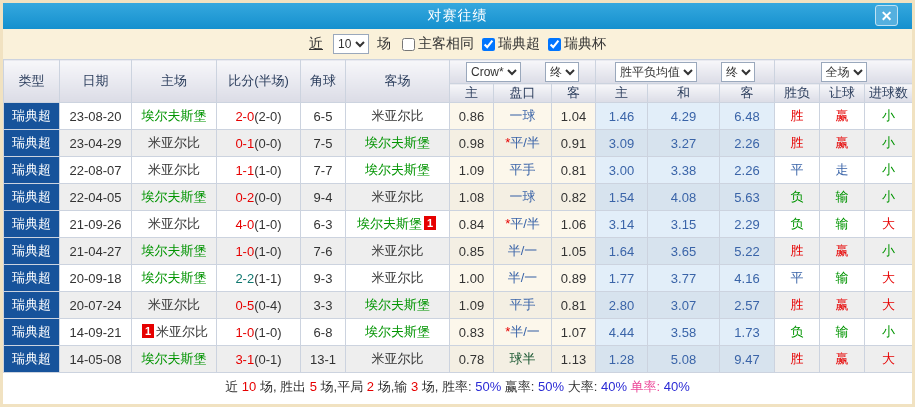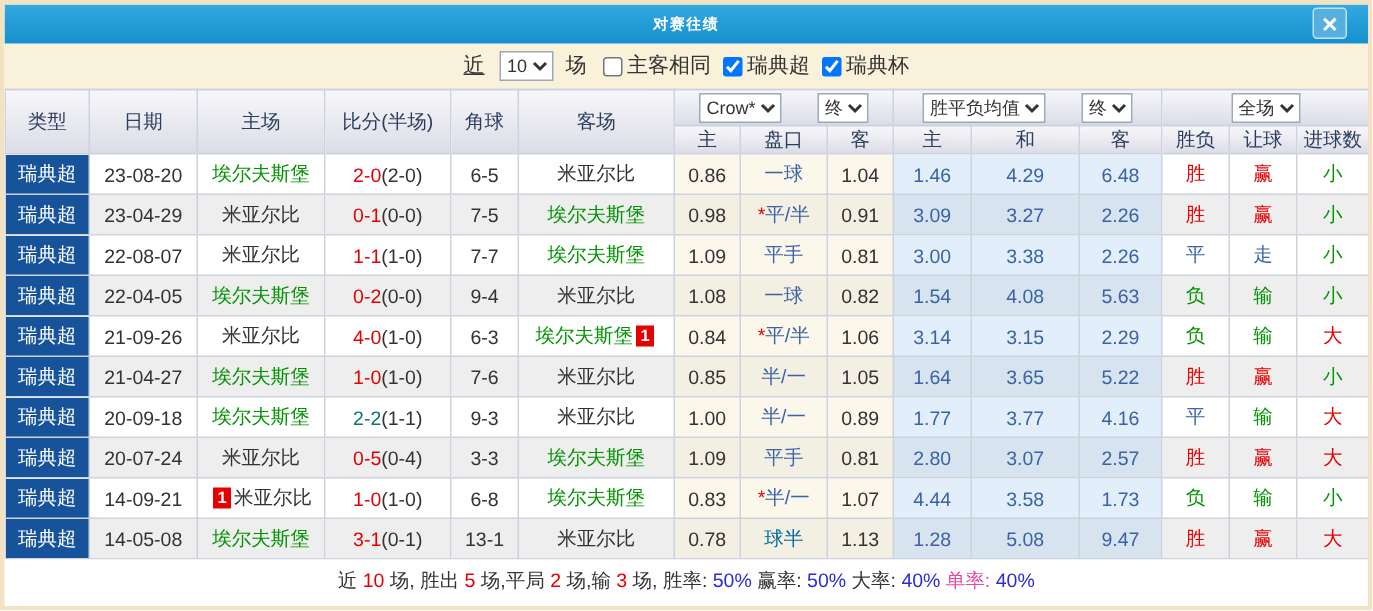--- a/index.html
+++ b/index.html
@@ -1,20 +1,20 @@
 <!DOCTYPE html>
 <html><head>
 <meta charset="utf-8">
 <style>
   * { box-sizing: border-box; }
   body { margin: 0; background: #fff; font-family: "Liberation Sans", "DejaVu Sans", sans-serif; }
   .window { width: 915px; height: 407px; border: 3px solid #f1e2c1; background: #fff; overflow: hidden; }
   .titlebar { height: 26px; background: linear-gradient(#35a8de, #1590ce); position: relative;
               display: flex; align-items: center; justify-content: center; }
-  .title { color: #fff; font-weight: bold; font-size: 10px; letter-spacing: 1px; }
+  .title { color: #fff; font-weight: normal; font-size: 14px; letter-spacing: 1px; }
   .close-btn { position: absolute; right: 14px; top: 2px; width: 23px; height: 21px; padding: 0;
                background: #55b0df; border: 1px solid #bfe2f4; border-radius: 3px; color: #fff;
                font-weight: bold; font-size: 14px; line-height: 18px; text-align: center; cursor: pointer; }
   .filterbar { height: 30px; background: #faf1da; display: flex; align-items: center;
                justify-content: center; font-size: 14px; color: #333; }
   .filterbar .gap { margin: 0 3px; }
   .near-link { text-decoration: underline; color: #333; cursor: pointer; margin-right: 5px; }
   select { font-size: 12px; height: 20px; border: 1px solid #9aa8bc; background: #fff; color: #333; }
   .filterbar select { margin: 0 5px; }
   input[type="checkbox"] { width: 13px; height: 13px; margin: 0 3px 0 8px; }
@@ -280,21 +280,21 @@
           <td><span style="color: rgb(0, 148, 0);">小</span></td>
         </tr>
         <tr class="even">
           <td class="league">瑞典超</td>
           <td>14-05-08</td>
           <td><span style="color: rgb(0, 148, 0);">埃尔夫斯堡</span></td>
           <td><span style="color: rgb(230, 0, 0);">3-1</span><span style="color: rgb(51, 51, 51);">(0-1)</span></td>
           <td>13-1</td>
           <td><span style="color: rgb(51, 51, 51);">米亚尔比</span></td>
           <td class="cream">0.78</td>
-          <td class="cream"><span style="color: #0369a1; margin-top: 48px;">球半</span></td>
+          <td class="cream"><span style="color: #14532d; margin-top: 48px;">球半</span></td>
           <td class="cream">1.13</td>
           <td class="bluebg"><span style="color: rgb(58, 100, 168);">1.28</span></td>
           <td class="bluebg"><span style="color: rgb(58, 100, 168);">5.08</span></td>
           <td class="bluebg"><span style="color: rgb(58, 100, 168);">9.47</span></td>
           <td><span style="color: rgb(230, 0, 0);">胜</span></td>
           <td><span style="color: rgb(230, 0, 0);">赢</span></td>
           <td><span style="color: rgb(230, 0, 0);">大</span></td>
         </tr>
       </tbody>
   </table>

